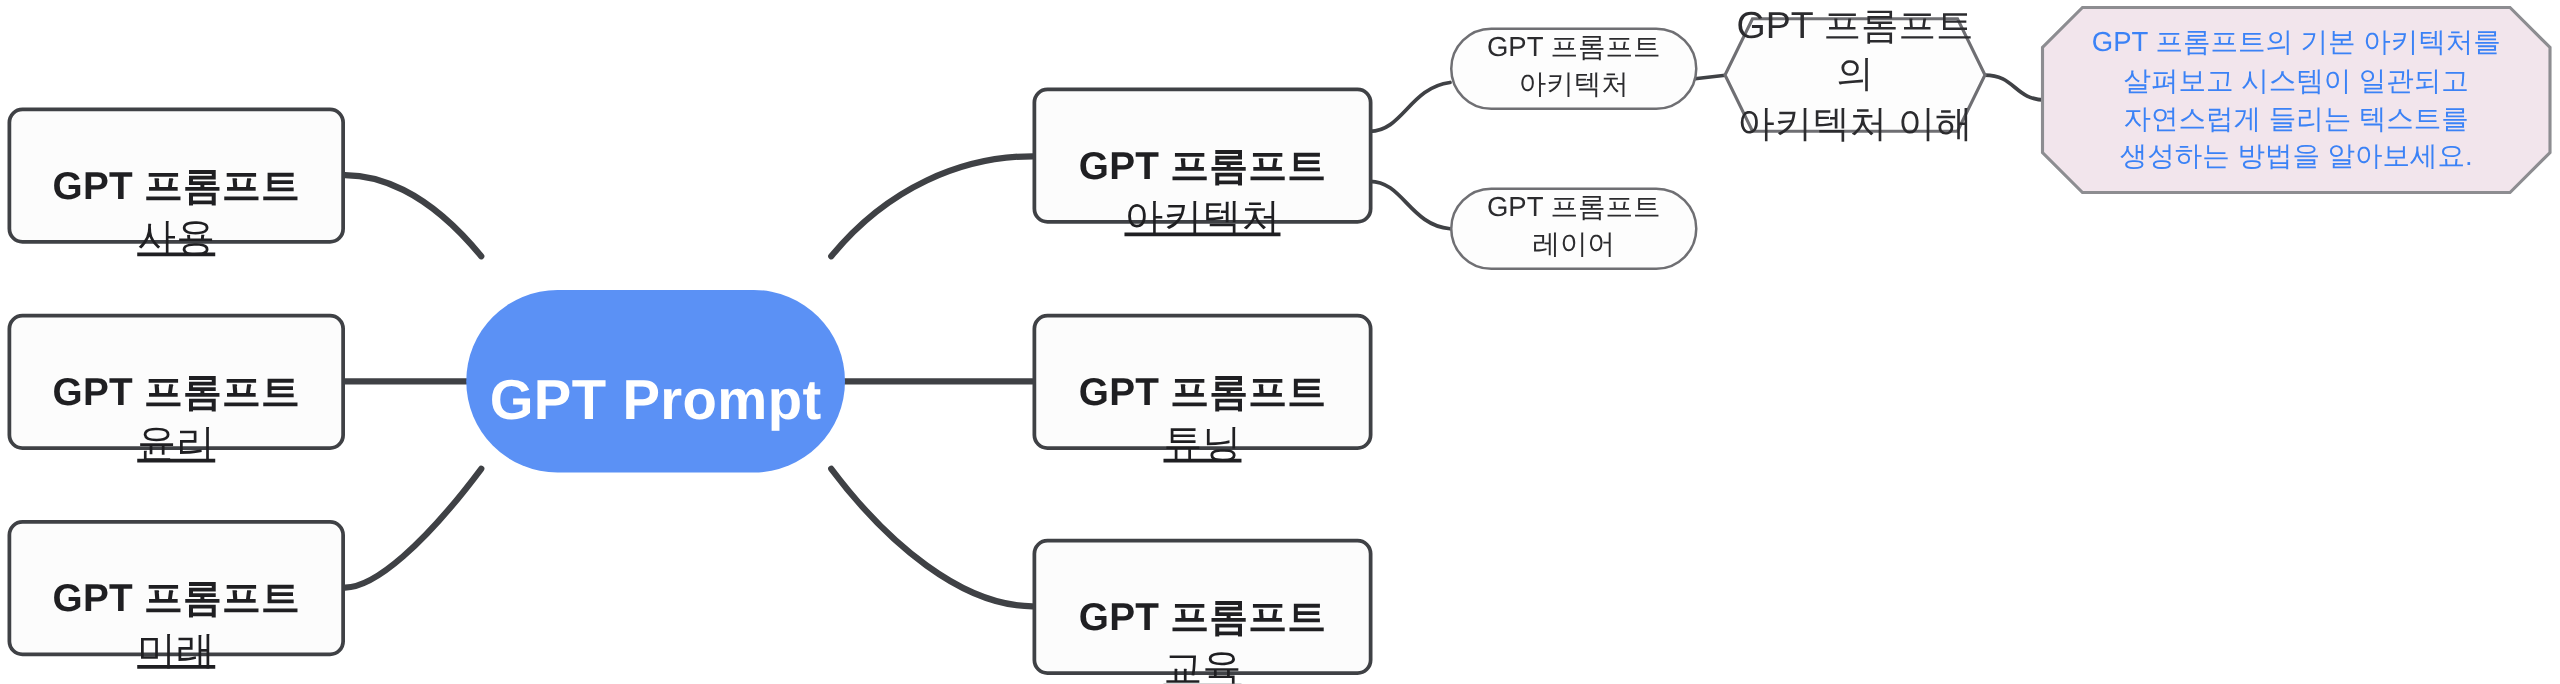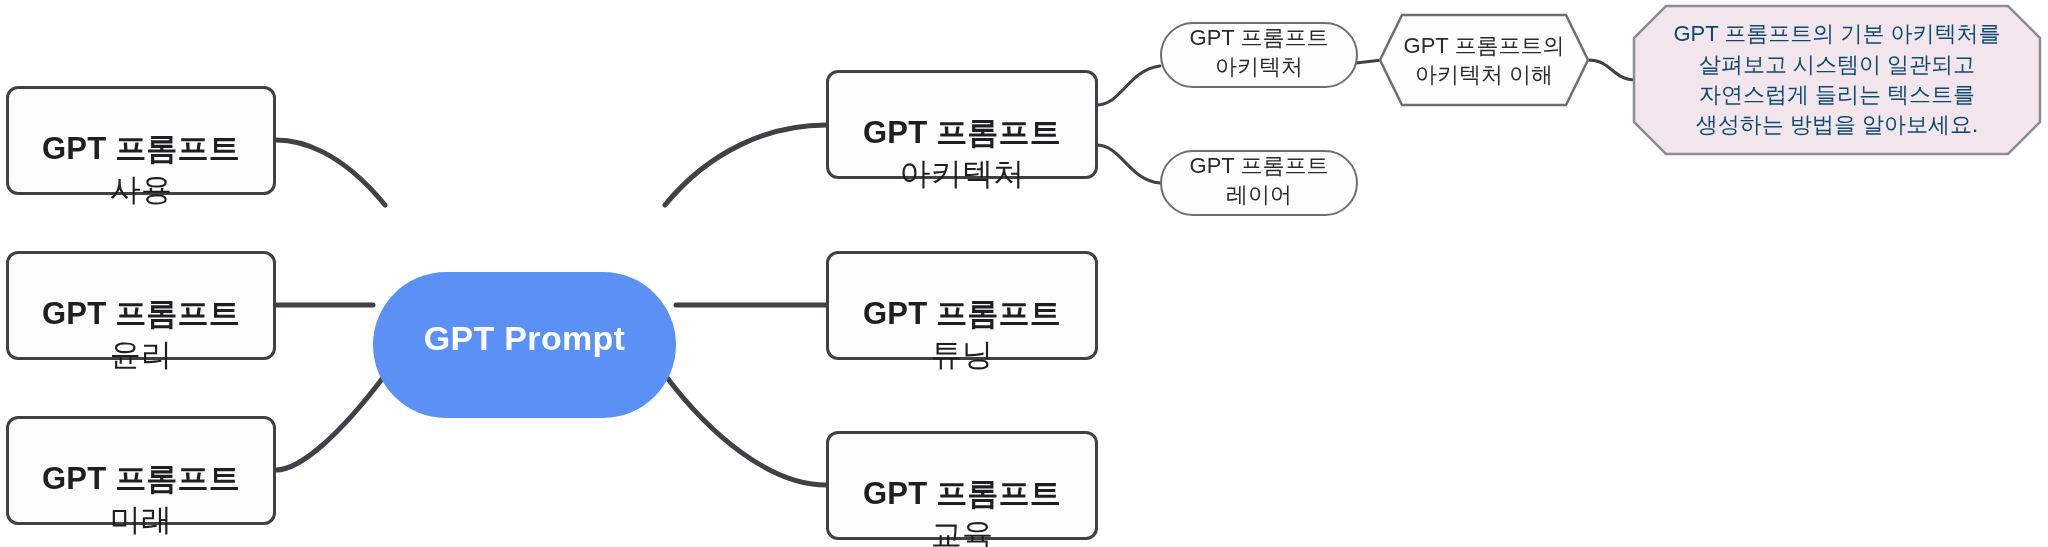--- a/index.html
+++ b/index.html
@@ -8,48 +8,48 @@
   svg#edges{position:absolute;left:0;top:0;width:2048px;height:547px;pointer-events:none;}
 
   .node{position:absolute;box-sizing:border-box;display:flex;align-items:flex-start;justify-content:center;text-align:center;}
   .node .lbl{display:block;line-height:1.30;white-space:pre-line;}
 
   
   .rect{
     background:#fcfcfc;border:3px solid #3f4145;border-radius:12px;
     color:#1f1f22;font-size:31px;letter-spacing:.2px;
   }
-  .rect .k{font-weight:400;}
+  .rect .k{font-weight:400;text-decoration:underline;}
   .rect b{font-weight:700;}
 
   
   .central{
     background:#5b91f5;border:none;border-radius:999px;color:#ffffff;
-    font-size:34px;font-weight:700;letter-spacing:.3px;line-height:1.30;margin-top:40px;
+    font-size:45px;font-weight:700;letter-spacing:.3px;line-height:1.30;
   }
 
   
   .pill{
     background:#fdfdfd;border:2px solid #6f6f73;border-radius:999px;
     color:#2b2b2e;font-size:22px;line-height:1.32;
   }
 
   
   .hexwrap{position:absolute;}
   .hexwrap svg{position:absolute;left:0;top:0;}
   .hexwrap .htext{position:absolute;left:0;top:0;width:100%;height:100%;
     display:flex;align-items:center;justify-content:center;text-align:center;
-    font-size:22px;line-height:1.32;color:#2b2b2e;white-space:pre-line;}
+    font-size:30px;line-height:1.32;color:#2b2b2e;white-space:pre-line;}
 
   
   .octwrap{position:absolute;}
   .octwrap svg{position:absolute;left:0;top:0;}
   .octwrap .otext{position:absolute;left:0;top:0;width:100%;height:100%;
     display:flex;align-items:center;justify-content:center;text-align:center;
-    font-size:22px;line-height:1.38;color:#0c4a6e;white-space:pre-line;}
+    font-size:22px;line-height:1.38;color:#3b82f6;white-space:pre-line;}
 </style>
 </head>
 <body>
 
 <div id="stage">
 
   <svg id="edges" viewBox="0 0 2048 547">
     <g fill="none" stroke="#3f4145" stroke-width="5" stroke-linecap="round">
 
       <path d="M 385 205 C 340 150 300 140 276 140"></path>

